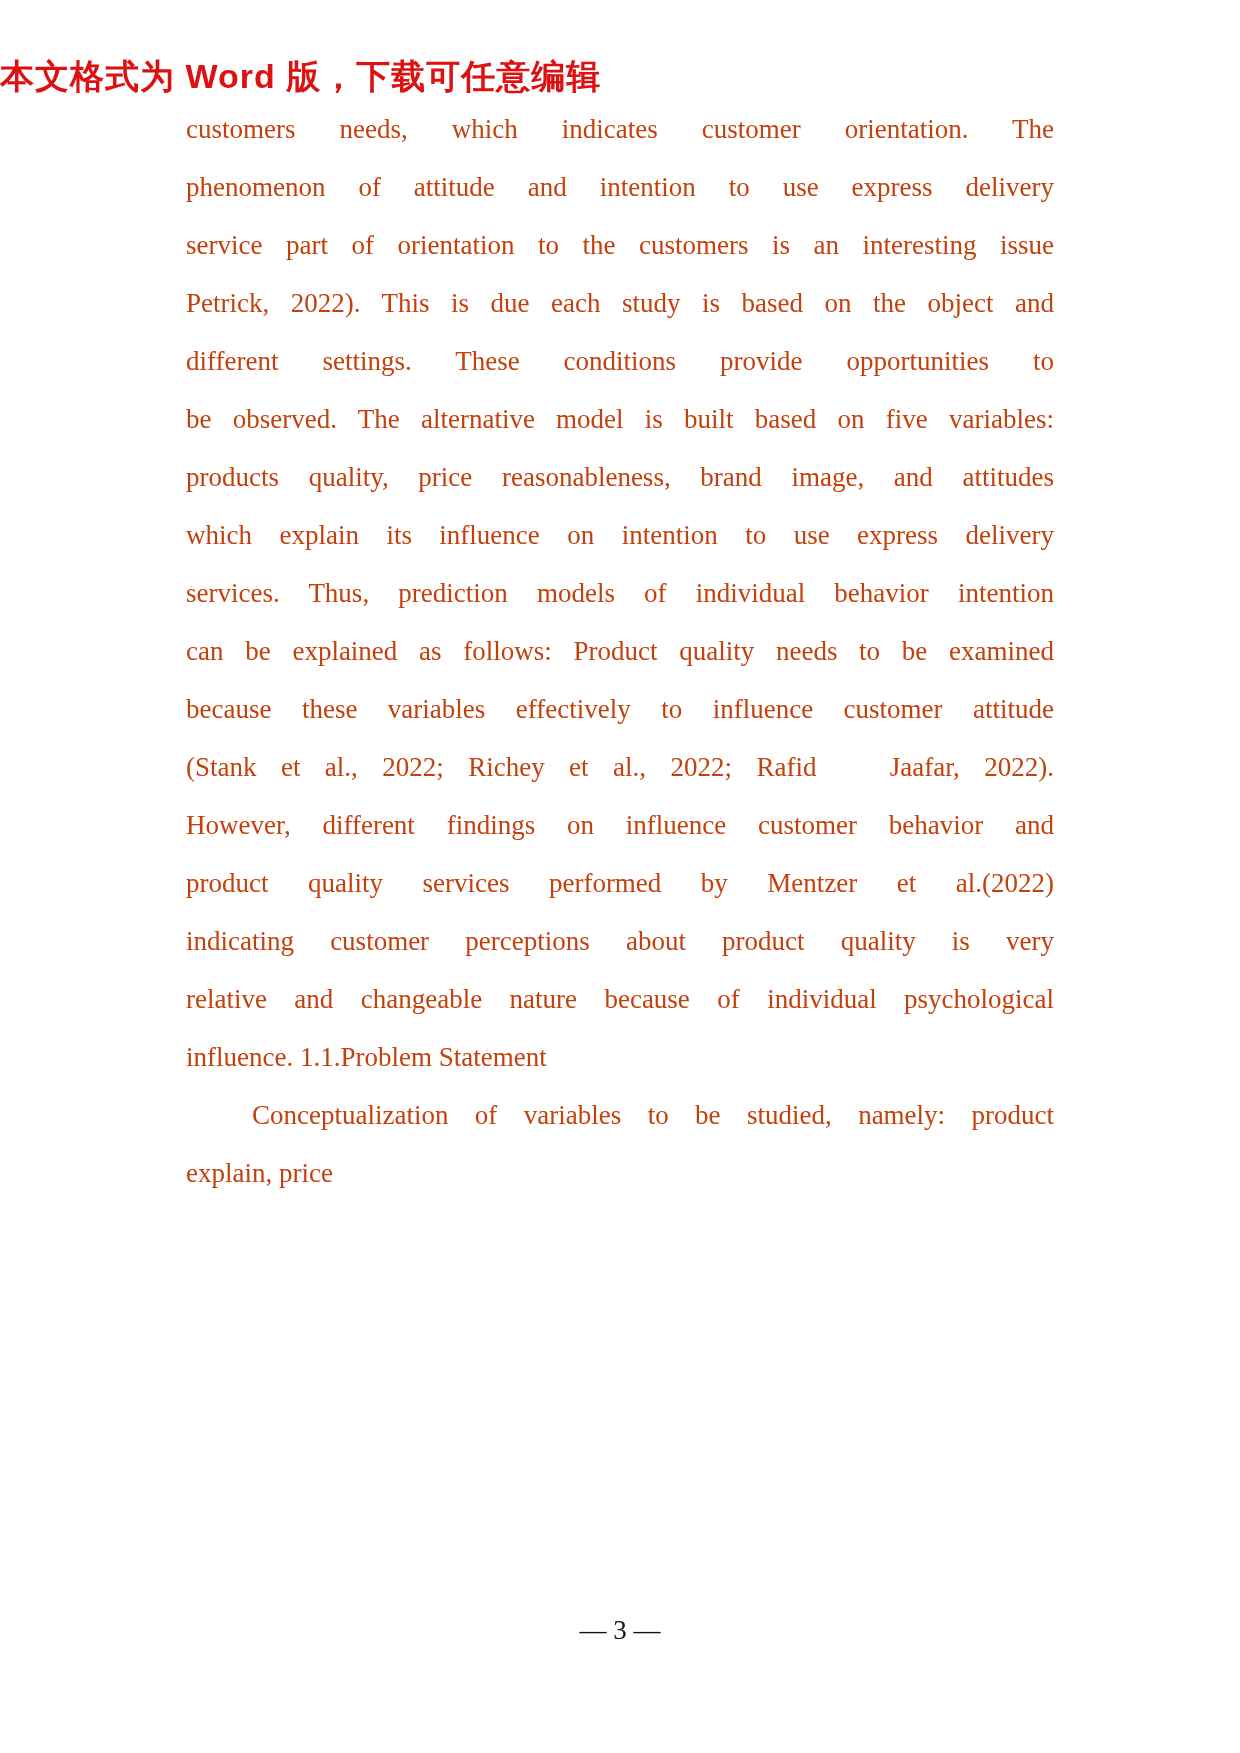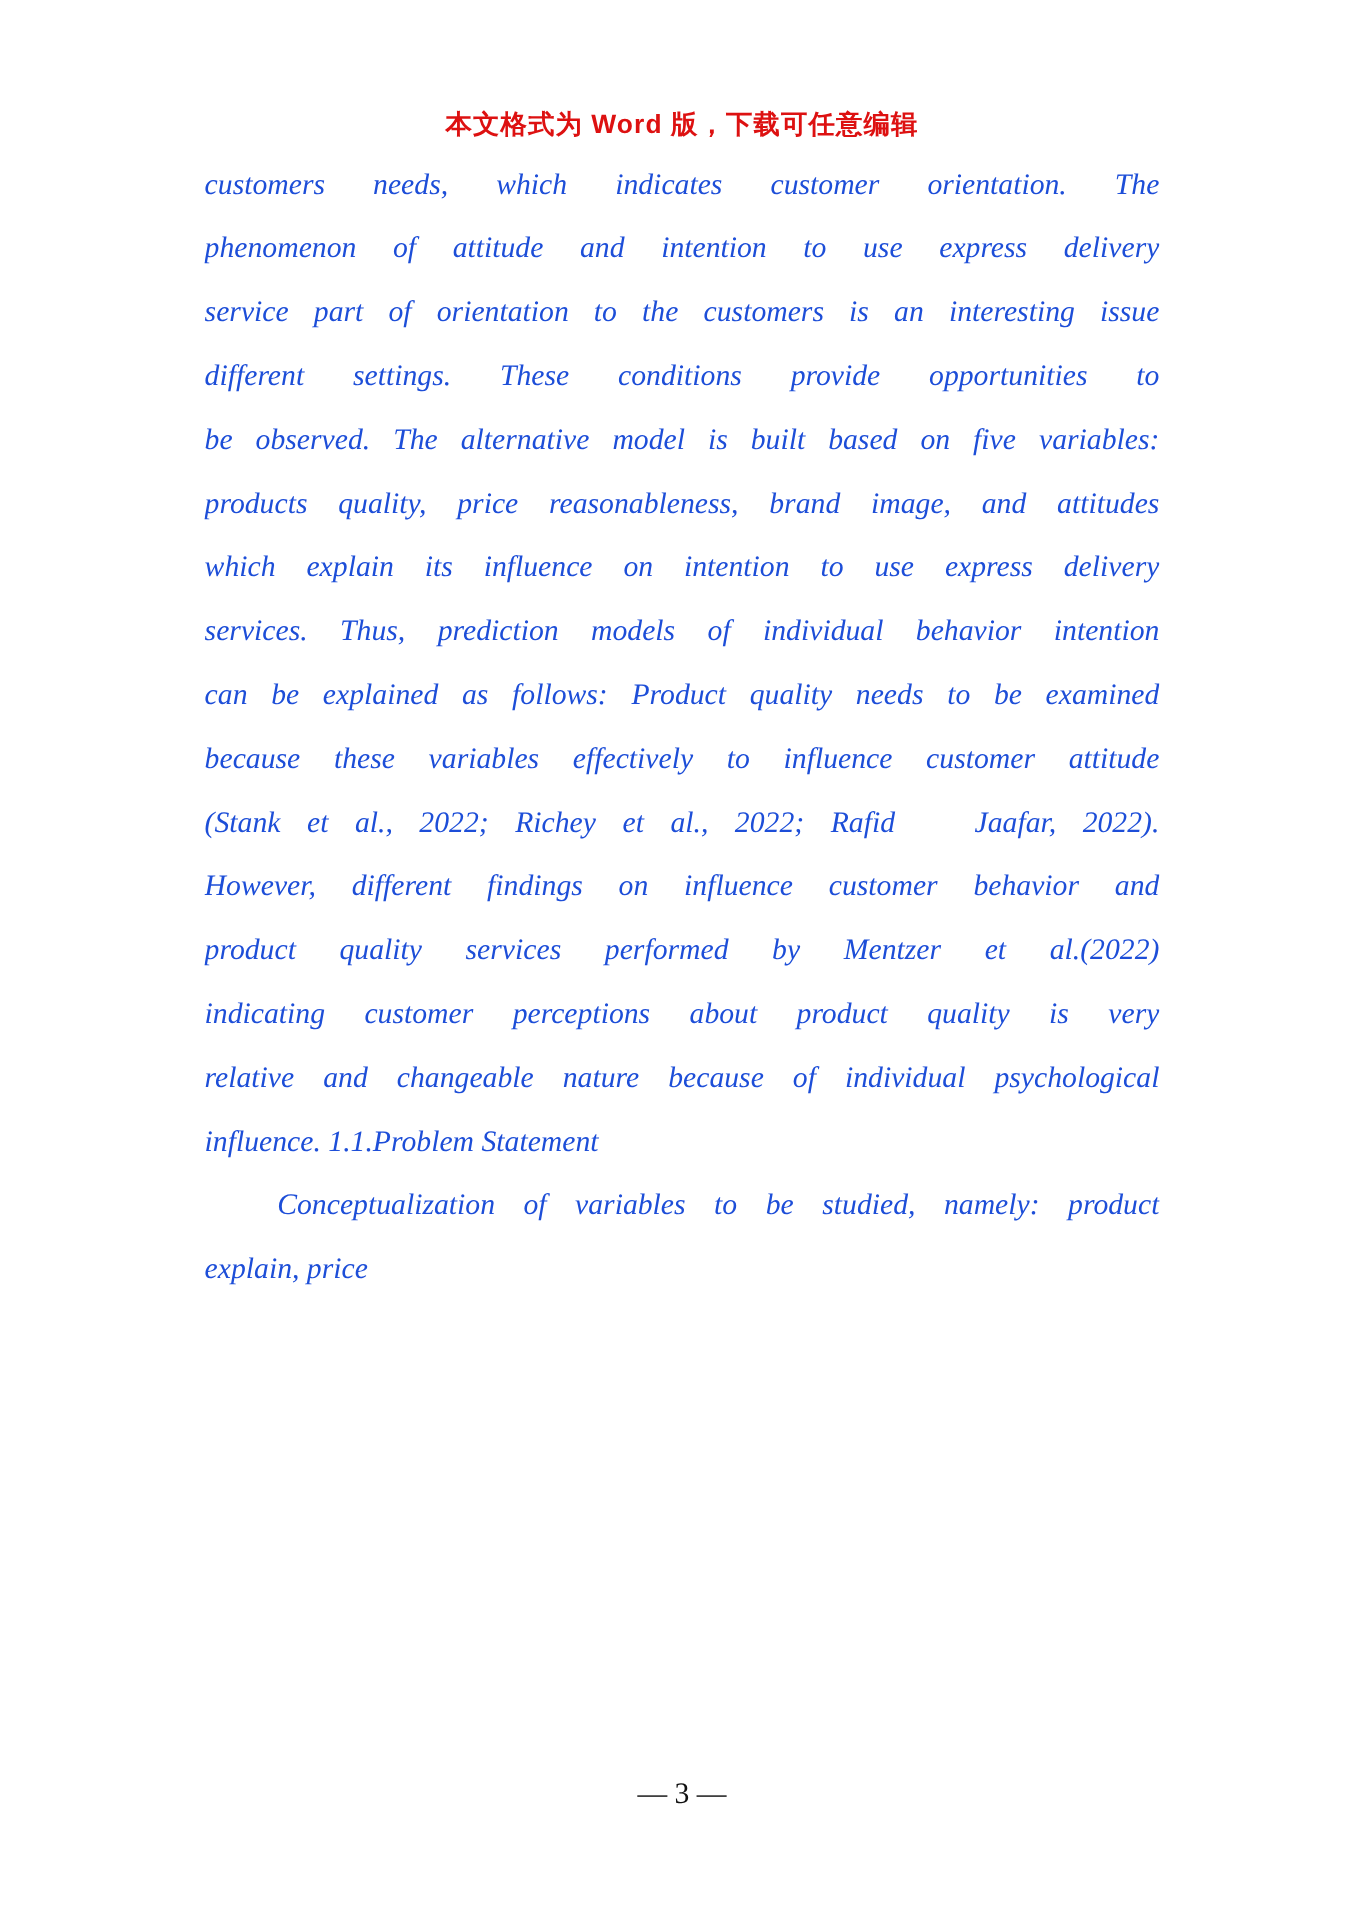--- a/index.html
+++ b/index.html
@@ -8,36 +8,35 @@
     background: #ffffff;
   }
   .page {
     position: relative;
     width: 1240px;
     height: 1753px;
     background: #ffffff;
     overflow: hidden;
   }
   .doc-header {
-    padding-top: 92px;
-    text-align: center;
+    padding-top: 54px;
+    text-align: left;
     font-family: "Liberation Sans", sans-serif;
     font-weight: bold;
-    font-size: 24px;
+    font-size: 34px;
     line-height: 44px;
     color: #dd1111;
     letter-spacing: 1px;
   }
   .doc-body {
     width: 868px;
     margin: 2px auto 0 auto;
     font-family: "Liberation Serif", serif;
     font-size: 27px;
-    color: #1d4ed8;
-    font-style: italic;
+    color: #c2410c;
   }
   .line {
     height: 58px;
     line-height: 58px;
     text-align: justify;
     text-align-last: justify;
     white-space: normal;
     overflow: hidden;
   }
   .line.end {
@@ -63,20 +62,21 @@
 <body>
 
 <div class="page">
 
   <div class="doc-header">本文格式为 Word 版，下载可任意编辑</div>
 
   <div class="doc-body">
     <div class="line">customers needs, which indicates customer orientation. The</div>
     <div class="line">phenomenon of attitude and intention to use express delivery</div>
     <div class="line">service part of orientation to the customers is an interesting issue</div>
+    <div class="line">Petrick, 2022). This is due each study is based on the object and</div>
     <div class="line">different settings. These conditions provide opportunities to</div>
     <div class="line">be observed. The alternative model is built based on five variables:</div>
     <div class="line">products quality, price reasonableness, brand image, and attitudes</div>
     <div class="line">which explain its influence on intention to use express delivery</div>
     <div class="line">services. Thus, prediction models of individual behavior intention</div>
     <div class="line">can be explained as follows: Product quality needs to be examined</div>
     <div class="line">because these variables effectively to influence customer attitude</div>
     <div class="line">(Stank et al., 2022; Richey et al., 2022; Rafid &nbsp; Jaafar, 2022).</div>
     <div class="line">However, different findings on influence customer behavior and</div>
     <div class="line">product quality services performed by Mentzer et al.(2022)</div>

